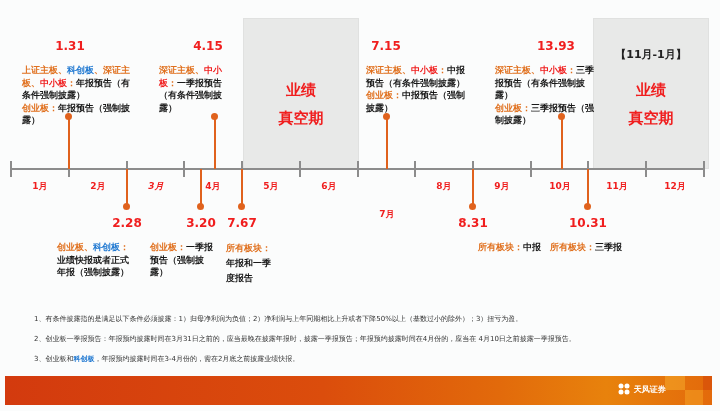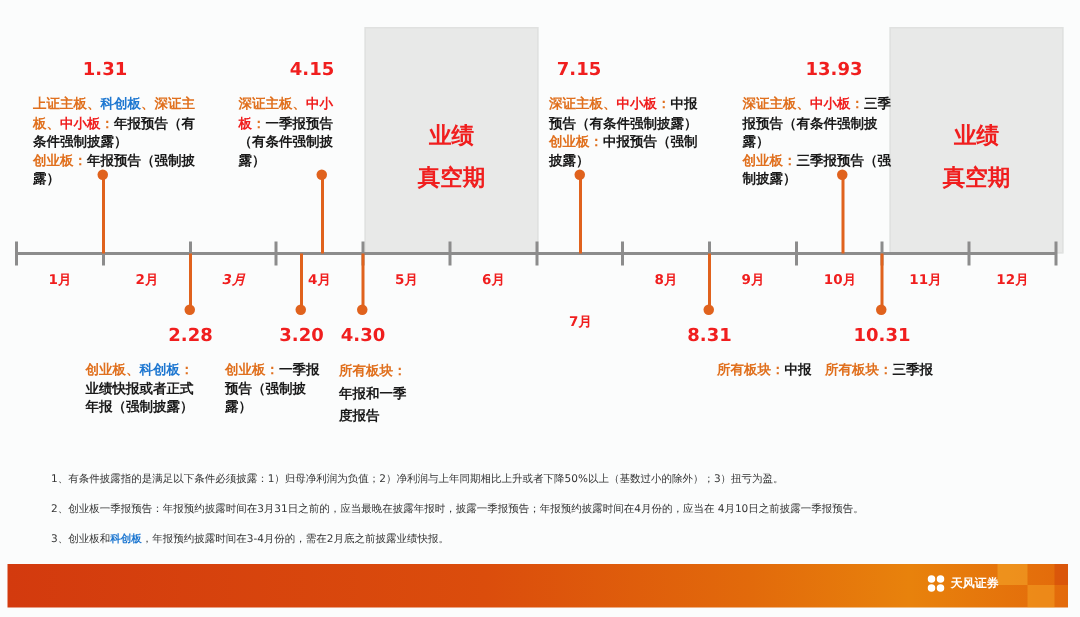--- a/index.html
+++ b/index.html
@@ -25,20 +25,21 @@
     .logo { position:absolute; left:617px; top:382px; color:#fff; font-size:8px; }
   </style>
 </head>
 <body>
 
 <div class="gray-box" style="left:243px;top:18px;width:116px;height:151px;">
   <div class="period-word" style="top:62px;">业绩</div>
   <div class="period-word" style="top:90px;">真空期</div>
 </div>
 <div class="gray-box" style="left:593px;top:18px;width:116px;height:151px;">
+  <div class="period-range" style="top:28px;">【11月-1月】</div>
   <div class="period-word" style="top:62px;">业绩</div>
   <div class="period-word" style="top:90px;">真空期</div>
 </div>
 
 <div class="axis"></div>
 <div class="tick" style="left:10px;"></div>
 <div class="tick" style="left:68px;"></div>
 <div class="tick" style="left:126px;"></div>
 <div class="tick" style="left:183px;"></div>
 <div class="tick" style="left:241px;"></div>
@@ -100,21 +101,21 @@
   <span class="o">深证主板、</span><span class="r">中小板</span><span class="o">：</span><span>中报预告（有条件强制披露）</span><br>
   <span class="o">创业板：</span><span>中报预告（强制披露）</span>
 </div>
 <div class="note" style="left:495px;top:64px;width:100px;">
   <span class="o">深证主板、</span><span class="r">中小板</span><span class="o">：</span><span>三季报预告（有条件强制披露）</span><br>
   <span class="o">创业板：</span><span>三季报预告（强制披露）</span>
 </div>
 
 <div class="date" style="left:97px;top:216px;width:60px;">2.28</div>
 <div class="date" style="left:171px;top:216px;width:60px;">3.20</div>
-<div class="date" style="left:212px;top:216px;width:60px;">4.30</div>
+<div class="date" style="left:212px;top:216px;width:60px;">7.67</div>
 <div class="date" style="left:443px;top:216px;width:60px;">8.31</div>
 <div class="date" style="left:558px;top:216px;width:60px;">10.31</div>
 
 <div class="note" style="left:57px;top:241px;width:78px;">
   <span class="o">创业板</span><span class="o">、</span><span class="b">科创板</span><span class="o">：</span><span>业绩快报或者正式年报（强制披露）</span>
 </div>
 <div class="note" style="left:150px;top:241px;width:64px;">
   <span class="o">创业板：</span><span>一季报预告（强制披露）</span>
 </div>
 <div class="note" style="left:226px;top:241px;width:64px;line-height:15px;">

